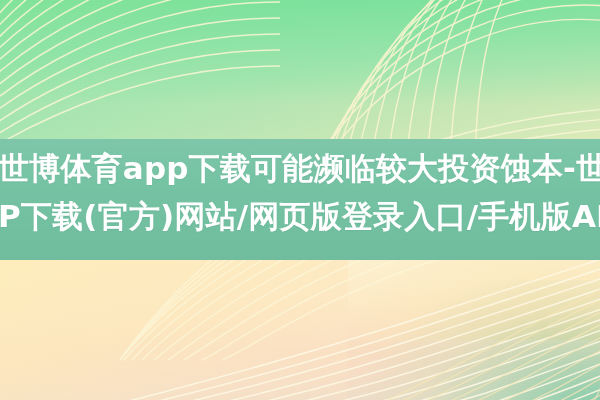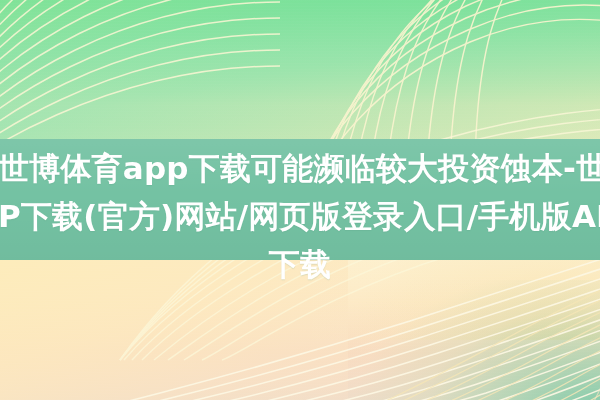--- a/index.html
+++ b/index.html
@@ -277,16 +277,15 @@
 
   <div class="grain"></div>
 
   <div class="band">
     <div class="band-sheen"></div>
   </div>
 
   <div class="headline">
     <span class="ln ln-1">世博体育app下载可能濒临较大投资蚀本-世博AP</span>
     <span class="ln ln-2">P下载(官方)网站/网页版登录入口/手机版APP下载</span>
-    <span class="ln ln-3">下载</span>
   </div>
 
 </div>
 
 </body></html>

